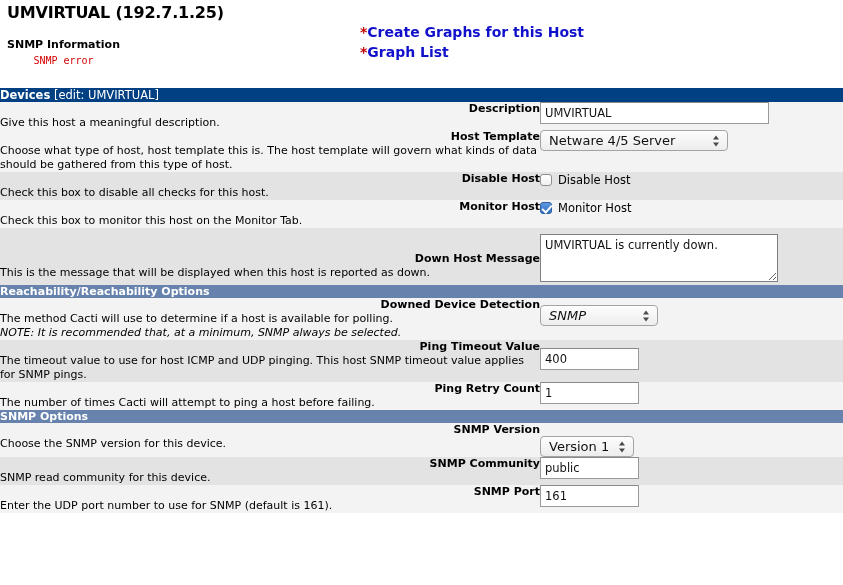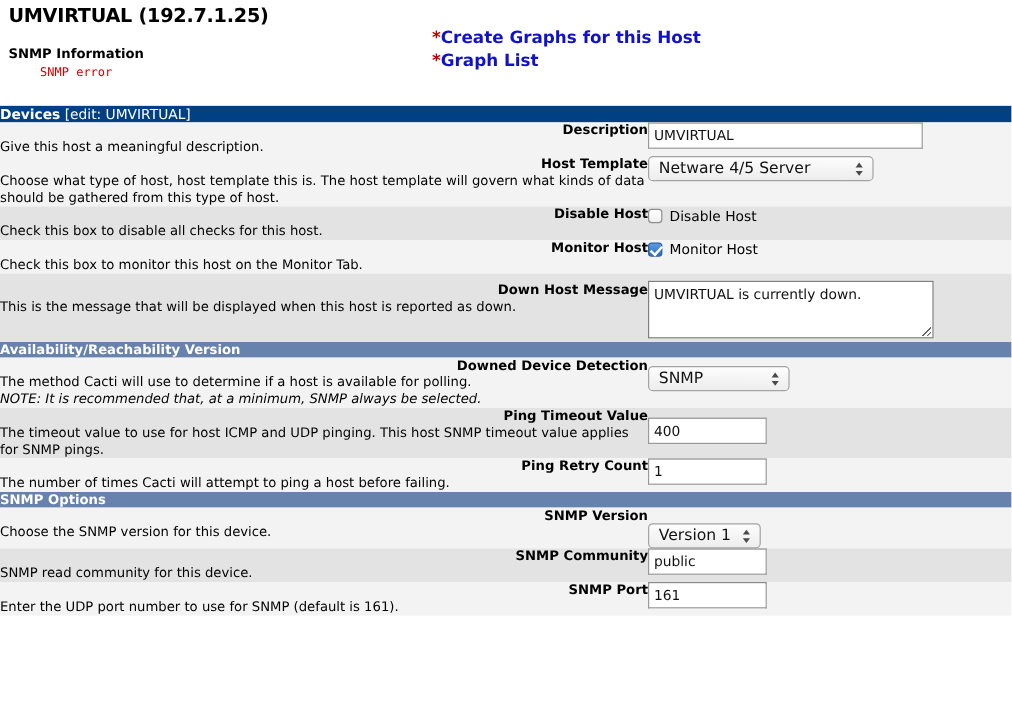--- a/index.html
+++ b/index.html
@@ -17,20 +17,21 @@
     color: #000000;
     -webkit-font-smoothing: antialiased;
   }
 
   
   #top-area {
     position: relative;
     background: #ffffff;
     height: 88px;
     padding: 0;
+    border-radius: 13px;
   }
   #page-title {
     position: absolute;
     left: 7px;
     top: 3px;
     font-size: 16px;
     font-weight: bold;
     letter-spacing: -0.2px;
     color: #000000;
   }
@@ -178,21 +179,21 @@
     box-shadow: 0 1px 0 rgba(255,255,255,0.8) inset;
     height: 17px;
     line-height: 17px;
     padding: 1px 22px 1px 8px;
     font-size: 13px;
     color: #111;
     white-space: nowrap;
     box-sizing: content-box;
   }
   .sel-wrap.wide { width: 156px; }
-  .sel-wrap.mid  { width: 86px; }
+  .sel-wrap.mid  { width: 86px; font-style: italic; }
   .sel-wrap.nar  { width: 62px; }
   .sel-arrows {
     position: absolute;
     right: 7px;
     top: 50%;
     transform: translateY(-50%);
     width: 7px;
     height: 13px;
   }
   .sel-arrows i {
@@ -314,31 +315,31 @@
     </td>
     <td class="cell-field">
       <span class="cb-line">
         <span class="cb checked"></span>
         <span class="cb-label">Monitor Host</span>
       </span>
     </td>
   </tr>
 
   <tr class="row-even">
-    <td class="cell-label" style="padding-top:7px">
+    <td class="cell-label" style="padding-top:24px">
       <div class="field-label">Down Host Message</div>
       <div class="field-desc">This is the message that will be displayed when this host is reported as down.</div>
     </td>
     <td class="cell-field" style="padding-top:6px">
       <textarea class="ta" style="">UMVIRTUAL is currently down.</textarea>
     </td>
   </tr>
 
   <tr>
-    <td class="bar-sub" colspan="2">Availability/Reachability Version</td>
+    <td class="bar-sub" colspan="2">Reachability/Reachability Options</td>
   </tr>
 
   <tr class="row-odd">
     <td class="cell-label">
       <div class="field-label">Downed Device Detection</div>
       <div class="field-desc">The method Cacti will use to determine if a host is available for polling.</div>
       <div class="field-note">NOTE: It is recommended that, at a minimum, SNMP always be selected.</div>
     </td>
     <td class="cell-field" style="padding-top:7px">
       <span class="sel-wrap mid">

